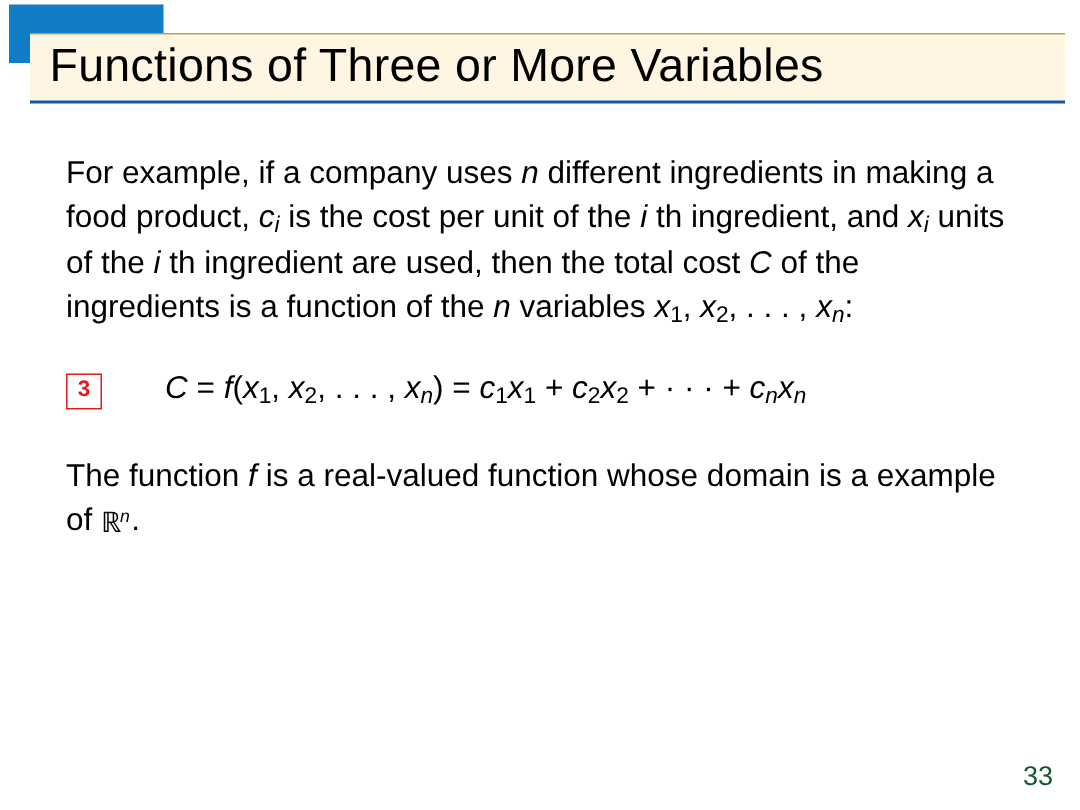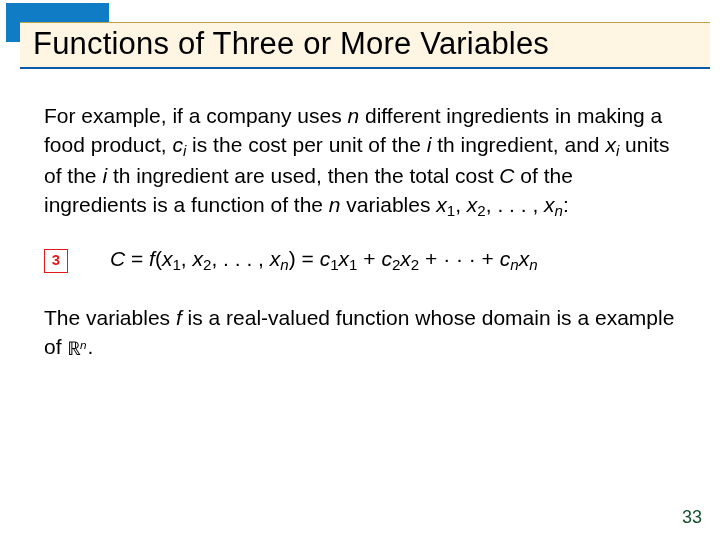--- a/index.html
+++ b/index.html
@@ -131,19 +131,19 @@
     </p>
 
     <div class="eq-row">
       <span class="eq-badge">3</span>
       <span class="equation">
         <span>C</span><span class="rm"> = </span><span>f</span><span class="rm">(</span><span>x</span><sub>1</sub><span class="rm">, </span><span>x</span><sub>2</sub><span class="rm dots">, . . . , </span><span>x</span><sub class="it">n</sub><span class="rm">) = </span><span>c</span><sub>1</sub><span>x</span><sub>1</sub><span class="rm"> + </span><span>c</span><sub>2</sub><span>x</span><sub>2</sub><span class="rm"> + · · · + </span><span>c</span><sub class="it">n</sub><span>x</span><sub class="it">n</sub>
       </span>
     </div>
 
     <p class="para">
-      <span>The variables </span><span class="i-it">f</span><span> is a real-valued function whose domain is a example of </span><span class="rn-outer"><span>ℝ</span><span class="rn-sup">n</span></span><span>.</span>
+      <span>The function </span><span class="i-it">f</span><span> is a real-valued function whose domain is a example of </span><span class="rn-outer"><span>ℝ</span><span class="rn-sup">n</span></span><span>.</span>
     </p>
 
   </div>
 
   <div class="pagenum">33</div>
 </div>
 
 </body></html>

